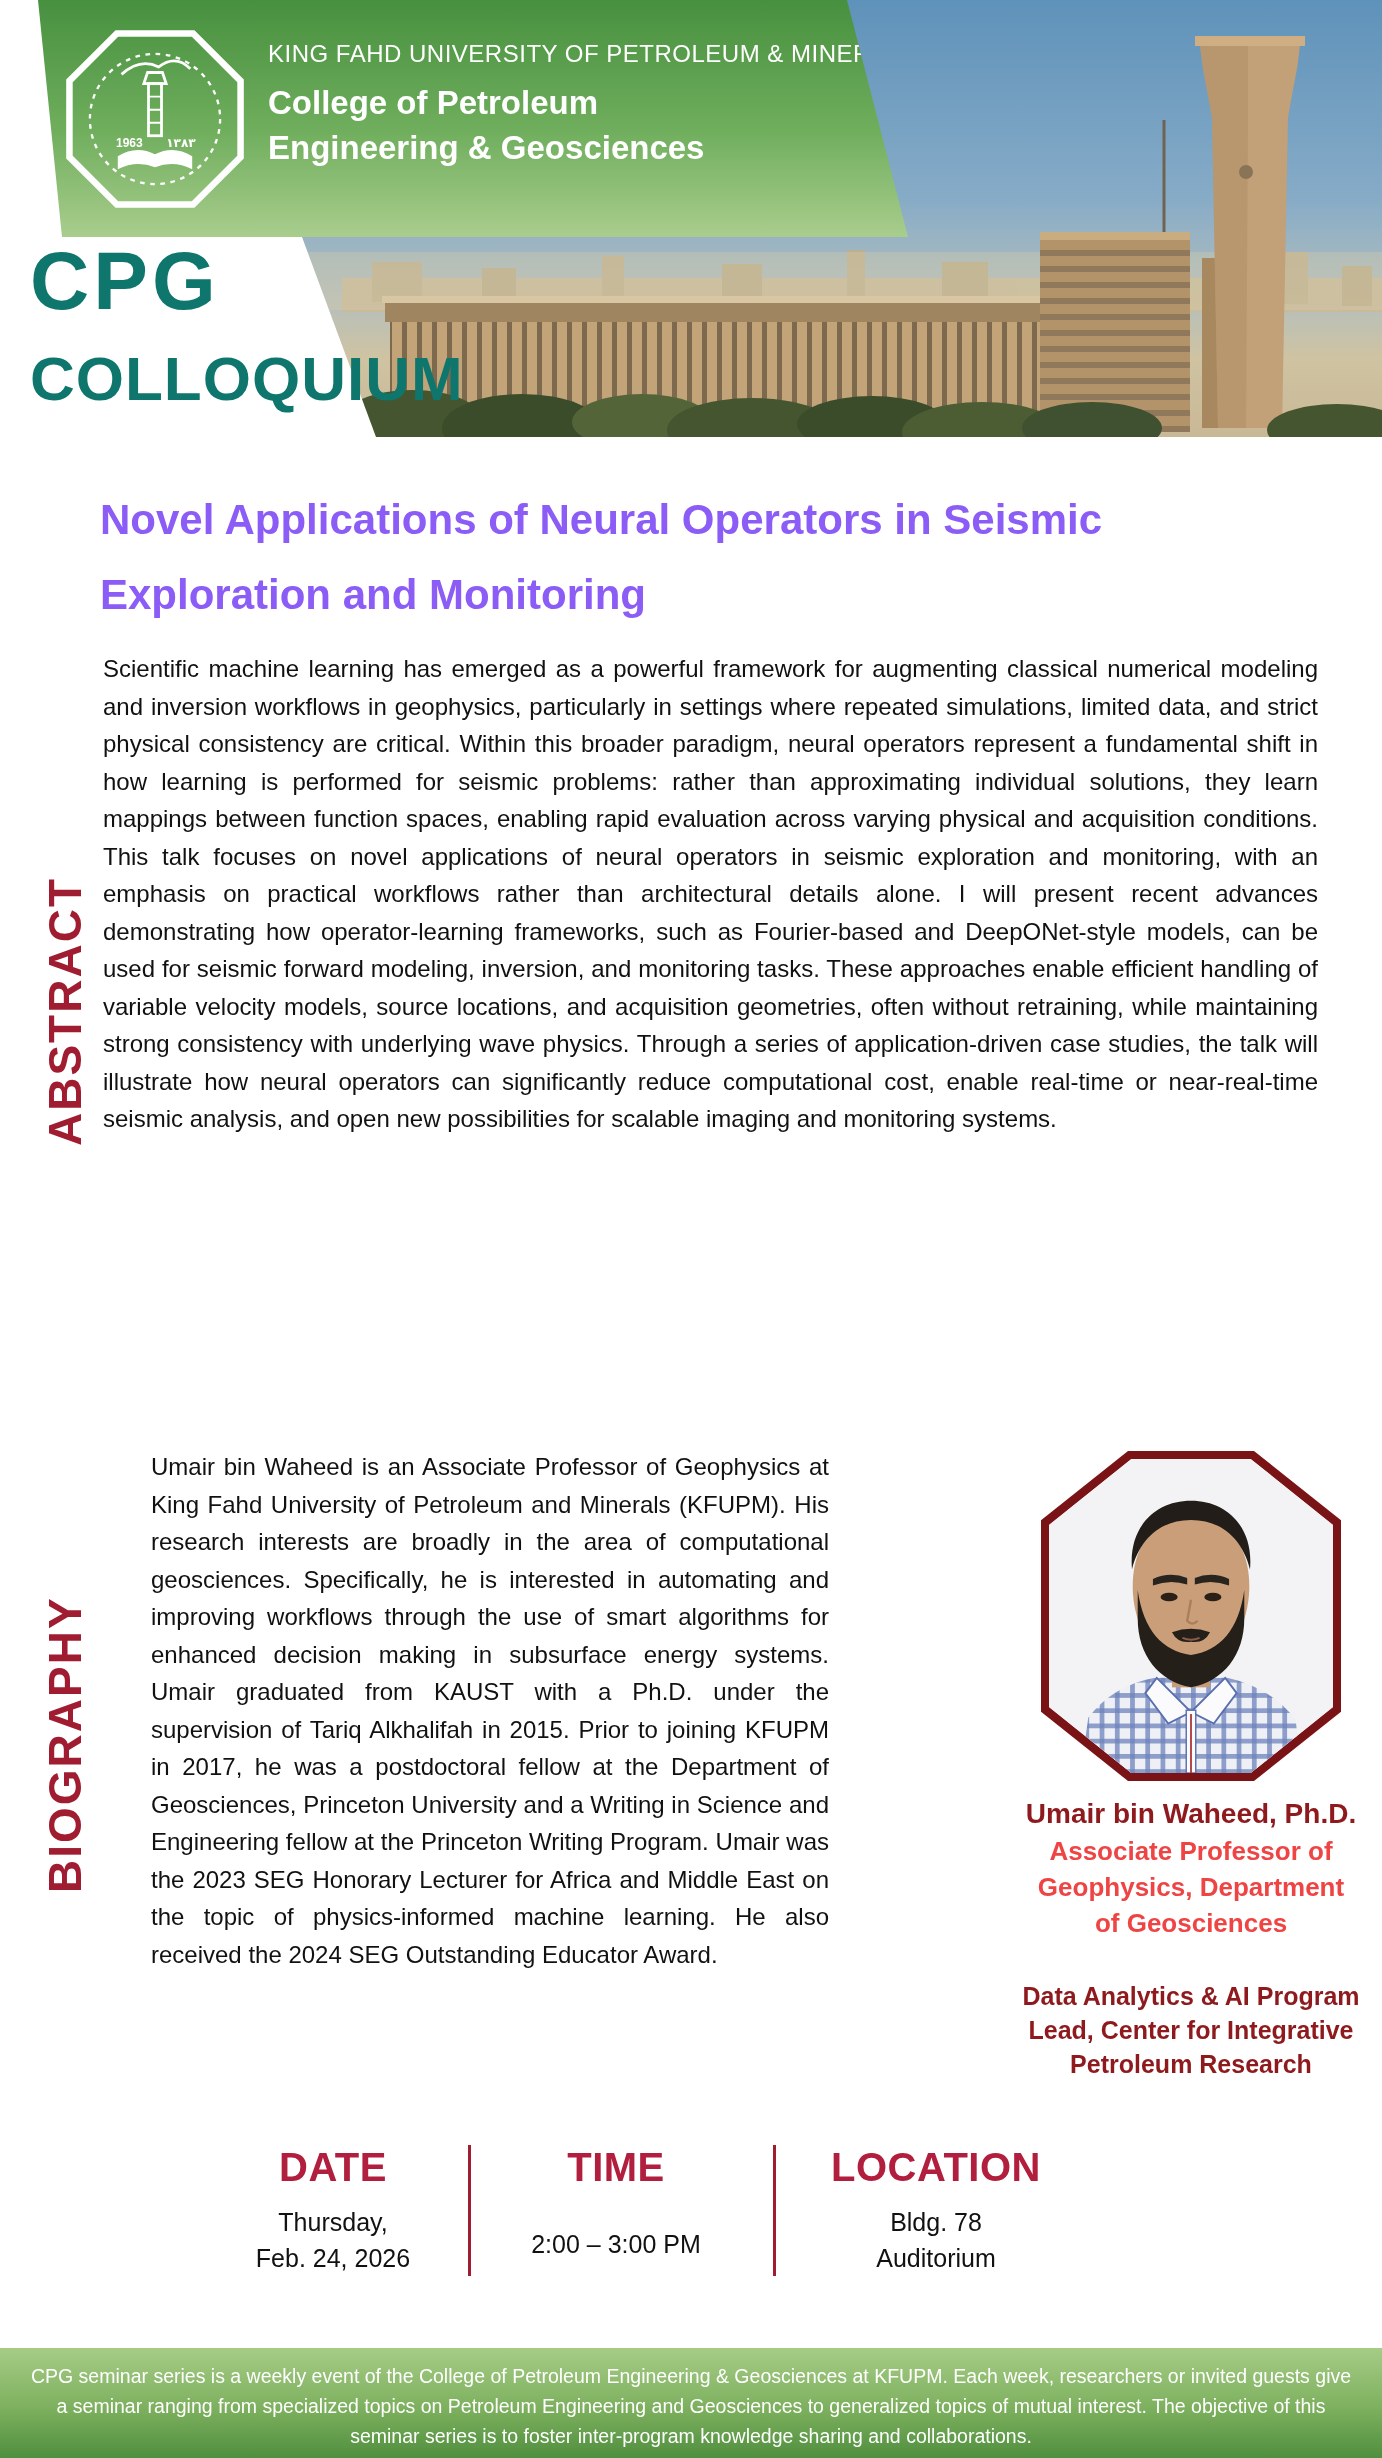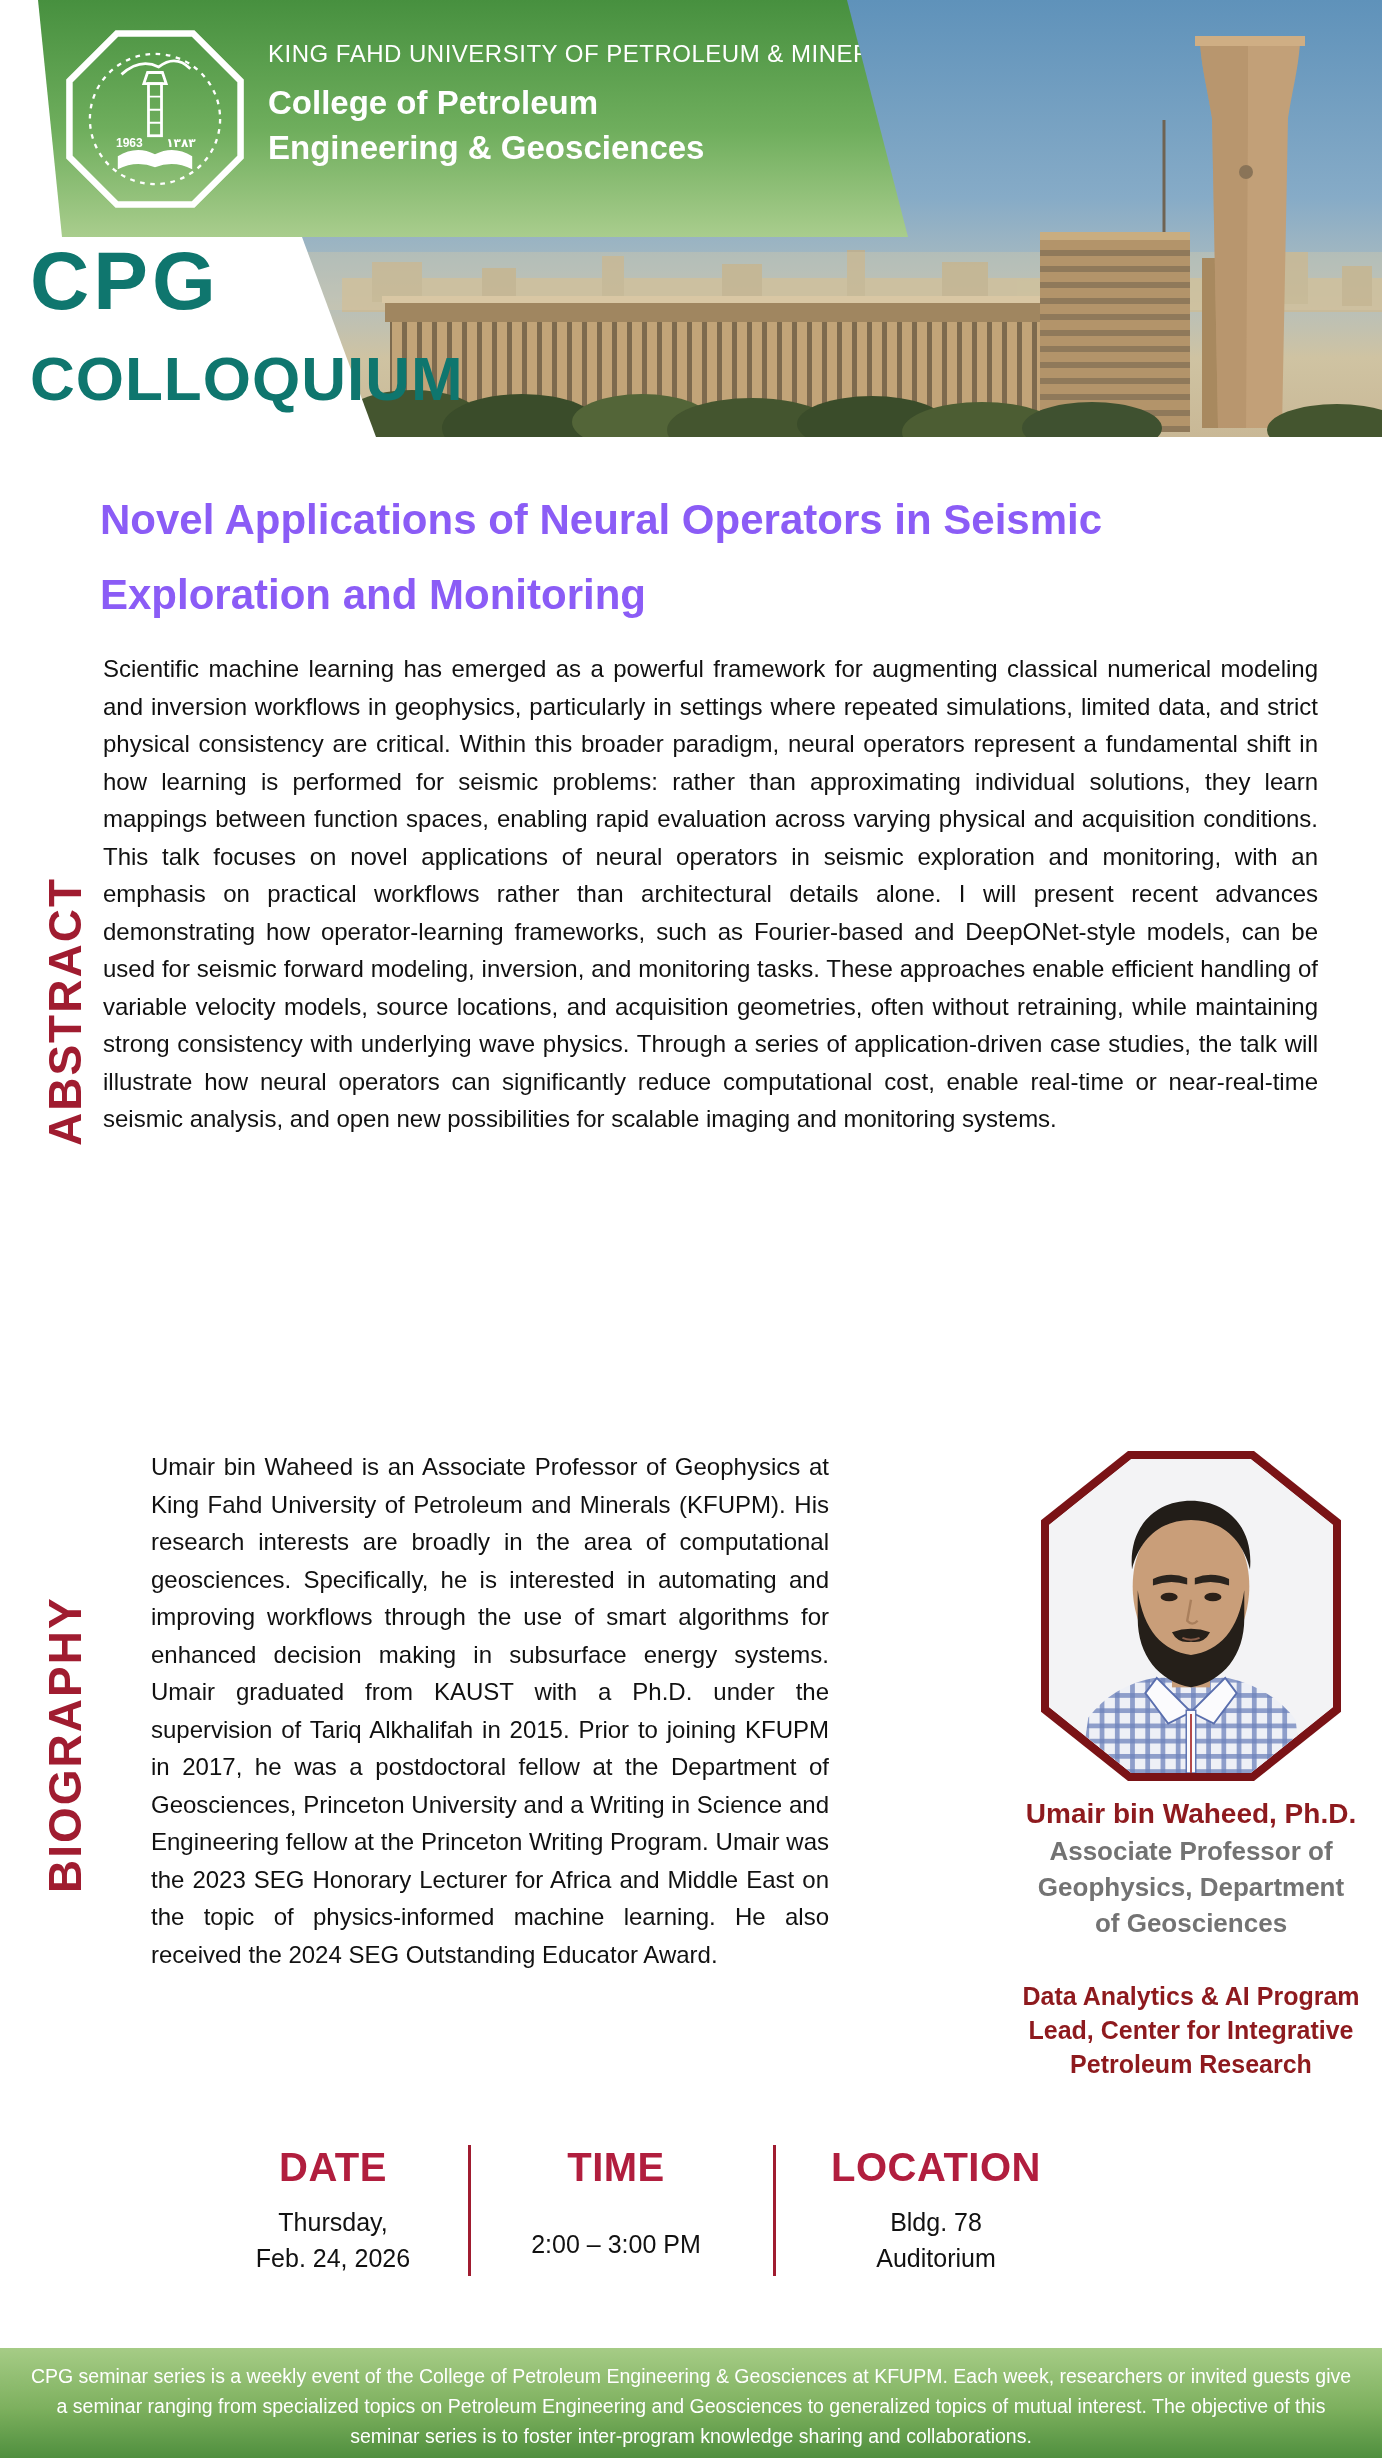--- a/index.html
+++ b/index.html
@@ -52,21 +52,21 @@
   .speaker{position:absolute;left:1000px;top:1451px;width:382px;text-align:center;}
   .octagon-frame{
     position:relative;width:300px;height:330px;margin:0 auto;background:#7a1316;
     clip-path:polygon(29% 0,71% 0,100% 21%,100% 79%,71% 100%,29% 100%,0 79%,0 21%);
   }
   .octagon-inner{
     position:absolute;left:8px;top:8px;right:8px;bottom:8px;background:#f3f3f5;
     clip-path:polygon(29% 0,71% 0,100% 21%,100% 79%,71% 100%,29% 100%,0 79%,0 21%);
   }
   .speaker-name{margin-top:14px;font-size:28px;font-weight:700;color:#8e1a1e;line-height:38px;}
-  .speaker-role{font-size:26px;font-weight:700;color:#737373;line-height:36px;width:330px;margin:0 auto;}
+  .speaker-role{font-size:26px;font-weight:700;color:#ef4444;line-height:36px;width:330px;margin:0 auto;}
   .speaker-program{margin-top:38px;font-size:25px;font-weight:700;color:#8e1a1e;line-height:34px;width:350px;margin-left:auto;margin-right:auto;}
   
   .event-row{position:absolute;left:198px;top:2145px;display:flex;align-items:stretch;}
   .event-col{text-align:center;padding:0 26px;}
   .event-col + .event-col{border-left:3px solid #a01c30;}
   .event-label{font-size:40px;font-weight:700;color:#b11e3e;letter-spacing:0.5px;margin-bottom:14px;}
   .event-value{font-size:25px;color:#111111;line-height:36px;}
   .event-col-date{width:218px;}
   .event-col-time{width:238px;display:flex;flex-direction:column;}
   .event-col-time .event-value{margin-top:22px;}

